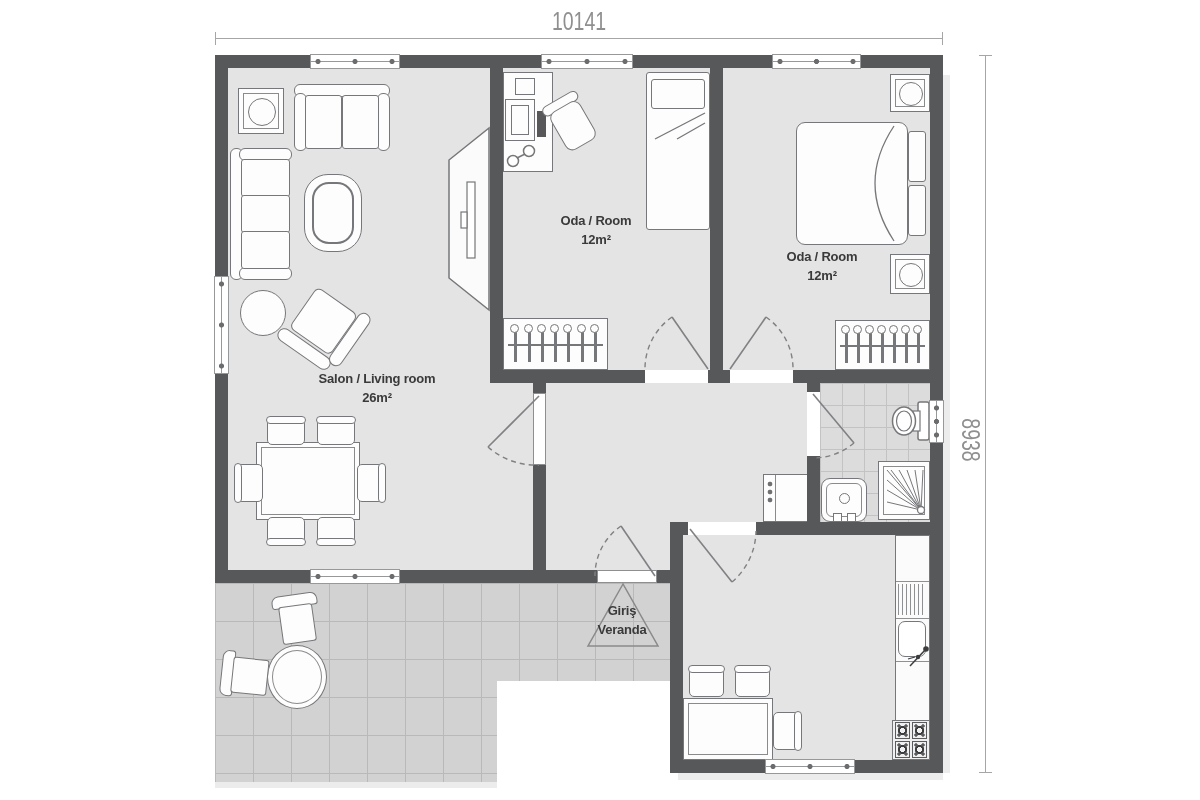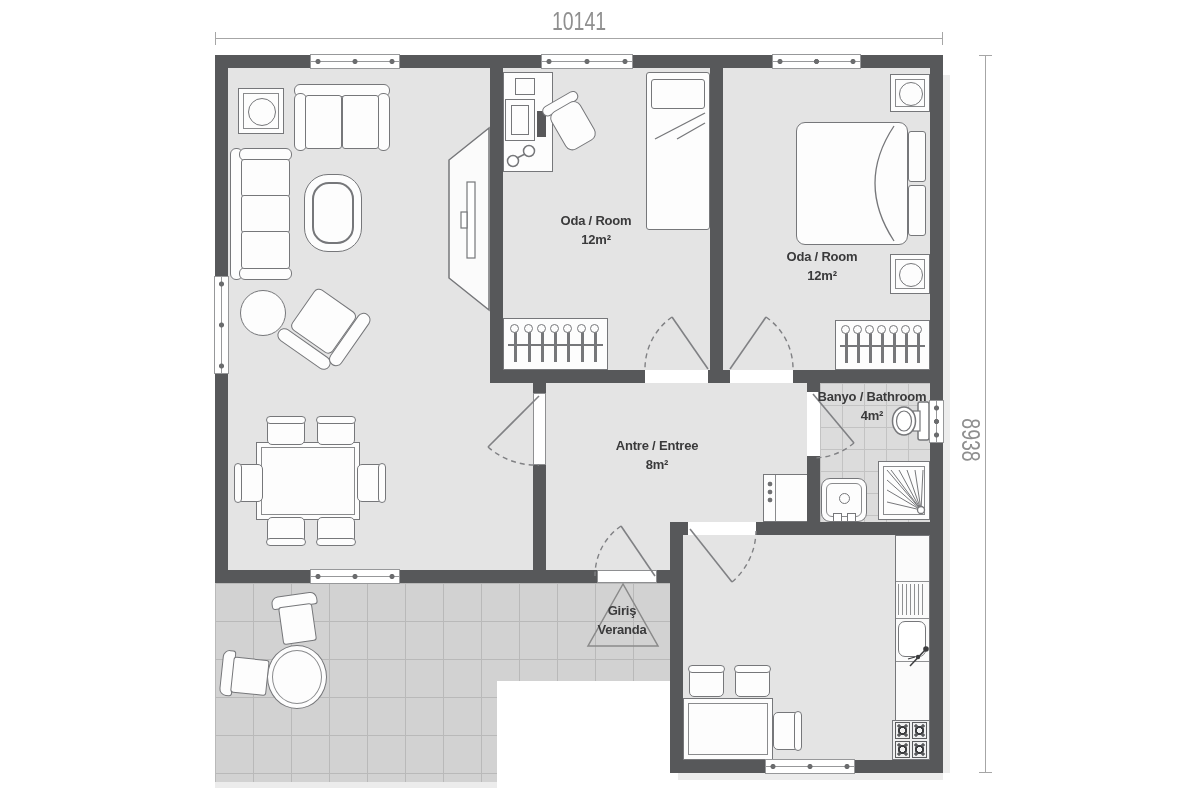--- a/index.html
+++ b/index.html
@@ -301,35 +301,31 @@
   <div class="abs win h" style="left:772px;top:54px;width:89px;height:15px;"></div>
   <div class="abs win v" style="left:214px;top:276px;width:15px;height:98px;"></div>
   <div class="abs win h" style="left:310px;top:569px;width:90px;height:15px;"></div>
   <div class="abs win v" style="left:929px;top:400px;width:15px;height:43px;"></div>
   <div class="abs win h" style="left:765px;top:759px;width:90px;height:15px;"></div>
 
   <svg style="left:584px;top:580px;" width="78" height="70" viewBox="0 0 78 70">
     <polygon points="39,4 4,66 74,66" fill="none" stroke="#8a8a8a" stroke-width="1.5"></polygon>
   </svg>
 
+  <div class="lbl" style="left:297px;top:370px;width:160px;">
+    <div>Salon / Living room</div>
+    <div>26m²</div>
+  </div>
   <div class="lbl" style="left:536px;top:212px;width:120px;">
     <div>Oda / Room</div>
     <div>12m²</div>
   </div>
   <div class="lbl" style="left:762px;top:248px;width:120px;">
     <div>Oda / Room</div>
     <div>12m²</div>
-  </div>
-  <div class="lbl" style="left:587px;top:437px;width:140px;">
-    <div>Antre / Entree</div>
-    <div>8m²</div>
-  </div>
-  <div class="lbl" style="left:802px;top:388px;width:140px;">
-    <div>Banyo / Bathroom</div>
-    <div>4m²</div>
   </div>
   <div class="lbl" style="left:572px;top:602px;width:100px;">
     <div>Giriş</div>
     <div>Veranda</div>
   </div>
 
   <div class="dline" style="left:215px;top:38px;width:728px;height:1px;"></div>
   <div class="dline" style="left:215px;top:32px;width:1px;height:13px;"></div>
   <div class="dline" style="left:942px;top:32px;width:1px;height:13px;"></div>
   <div class="dim" style="left:479px;top:7px;width:200px;">10141</div>

